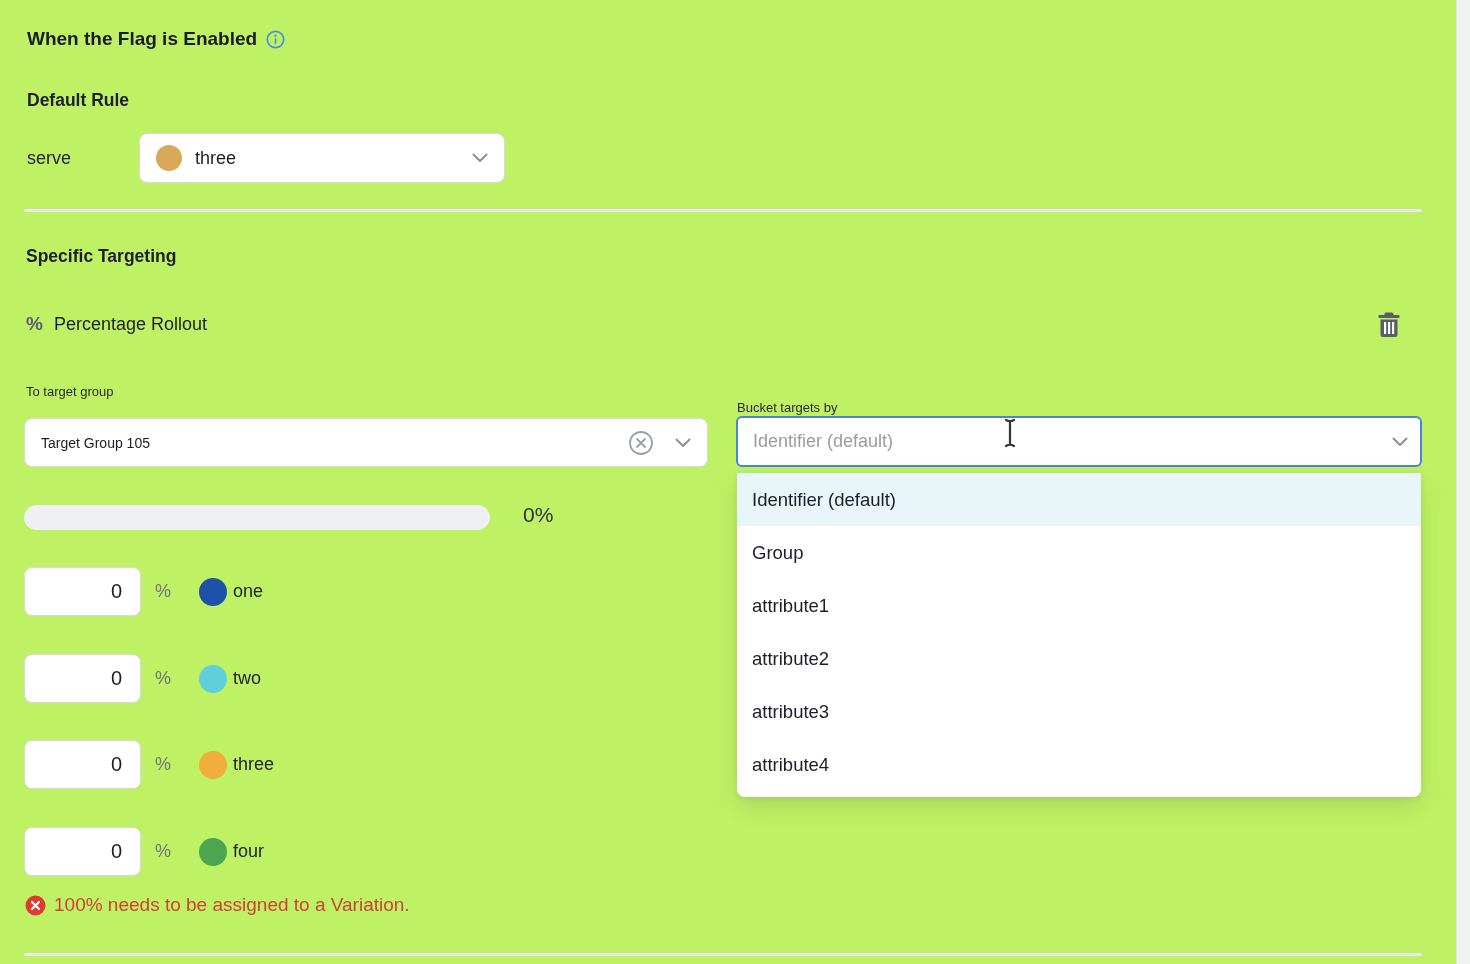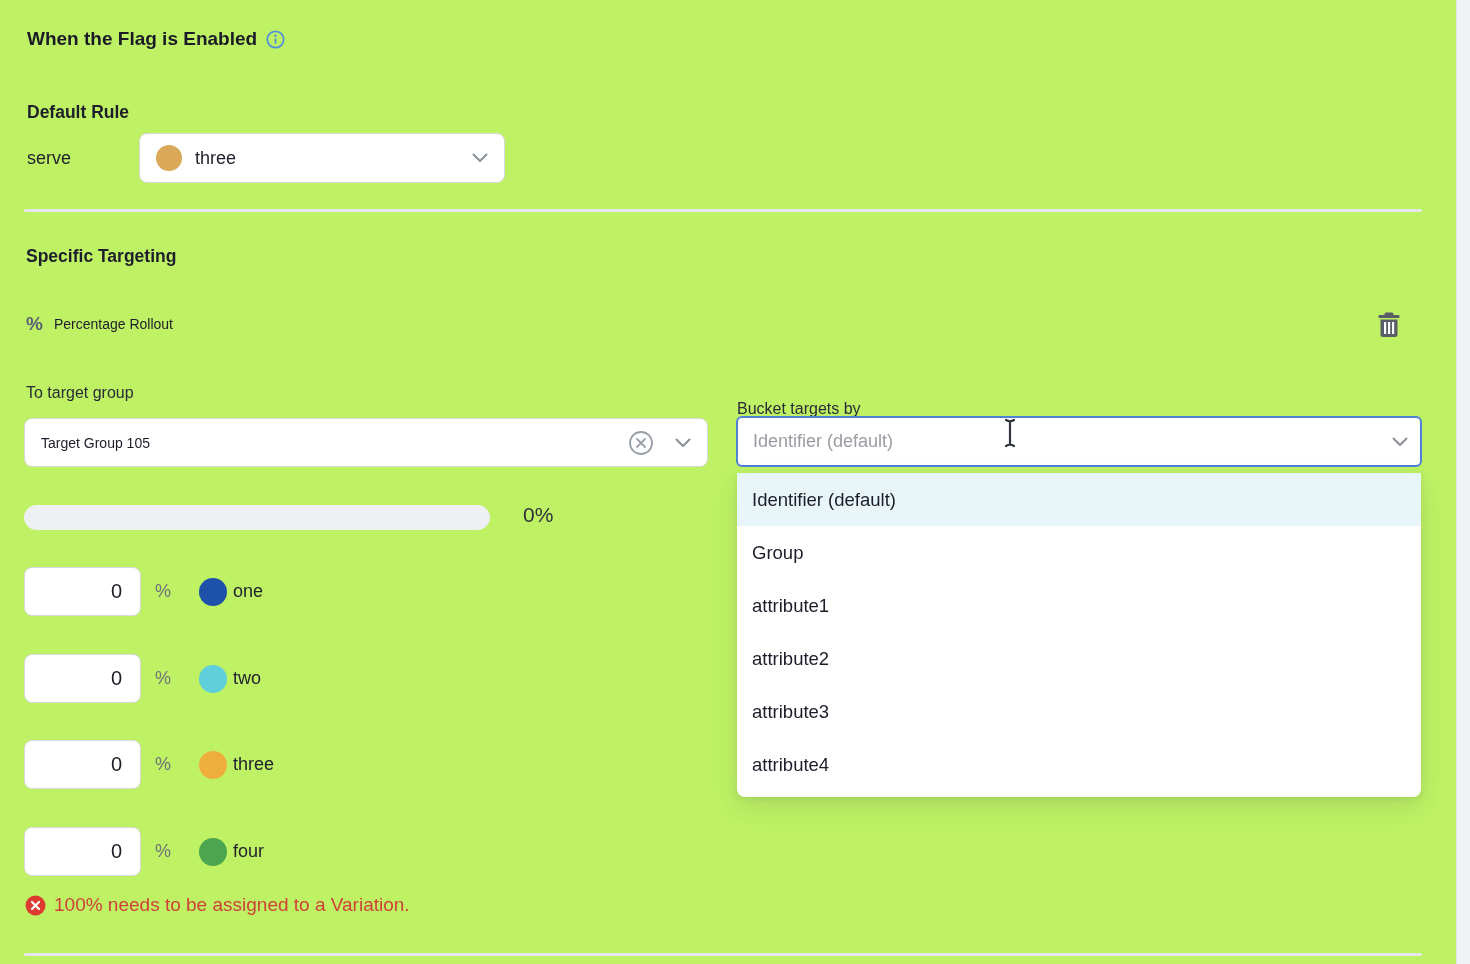--- a/index.html
+++ b/index.html
@@ -4,41 +4,41 @@
 <style>
   * { margin:0; padding:0; box-sizing:border-box; }
   html,body { background:#ffffff; }
   body { font-family:"Liberation Sans","DejaVu Sans",sans-serif; color:#1d1d2b; }
   .canvas { position:relative; width:1470px; height:964px; background:#bef264; overflow:hidden; }
 
   .page-title { position:absolute; left:27px; top:28px; font-size:19px; font-weight:700; color:#1b1b28; display:flex; align-items:center; gap:9px; }
   .info-icon { display:inline-flex; margin-top:1px; }
 
   .sub-heading { position:absolute; font-size:17.5px; font-weight:700; color:#1d1d2b; }
-  .default-rule-heading { left:27px; top:102px; }
+  .default-rule-heading { left:27px; top:90px; }
   .specific-heading { left:26px; top:246px; }
 
   .serve-row { position:absolute; left:27px; top:133px; display:flex; align-items:center;gap:42px; }
   .serve-label { font-size:18px; color:#23232e; width:70px; }
   .select-box { display:flex; align-items:center; background:#fff; border:1px solid #d8d8dc; border-radius:8px; height:50px; position:relative; }
   .serve-select { width:366px; padding:0 16px; }
   .variation-dot { width:26px; height:26px; border-radius:50%; flex:0 0 auto; }
   .serve-select .select-text { margin-left:13px; font-size:18px; color:#1d1d2b; }
   .select-chevron { position:absolute; right:16px; top:50%; transform:translateY(-50%); display:flex; }
 
   .divider { position:absolute; left:24px; width:1398px; height:3px; background:#e8e8ea; border-radius:2px; }
   .divider-top { top:209px; }
   .divider-bottom { top:953px; }
 
   .rollout-header { position:absolute; left:26px; top:313px; display:flex; align-items:center; }
   .percent-glyph { font-size:19px; font-weight:700; color:#5b5f76; }
-  .rollout-title { margin-left:11px; font-size:14px; color:#1e1e2a; }
+  .rollout-title { margin-left:11px; font-size:18px; color:#1e1e2a; }
   .trash-button { position:absolute; left:1374px; top:310px; width:30px; height:32px; background:none; border:none; cursor:pointer; display:flex; align-items:center; justify-content:center; }
 
-  .field-label { position:absolute; font-size:16px; color:#2a2a35; }
+  .field-label { position:absolute; font-size:13px; color:#2a2a35; }
   .target-group-label { left:26px; top:384px; }
   .bucket-label { left:737px; top:400px;text-align:center; }
 
   .target-select { position:absolute; left:24px; top:418px; width:684px; height:49px; }
   .target-select .select-text { padding-left:16px; font-size:14px; color:#1d1d2b; }
   .clear-icon { position:absolute; right:53px; top:50%; transform:translateY(-50%); display:flex; }
 
   .bucket-input-wrap { position:absolute; left:736px; top:416px; width:686px; height:51px; }
   .bucket-input { width:100%; height:100%; border:2px solid #4d82d8; border-radius:6px; background:#fff; font-family:inherit; font-size:18px; color:#1d1d2b; padding:0 40px 0 15px; outline:none; }
   .bucket-input::placeholder { color:#9b9ba3; opacity:1; }

